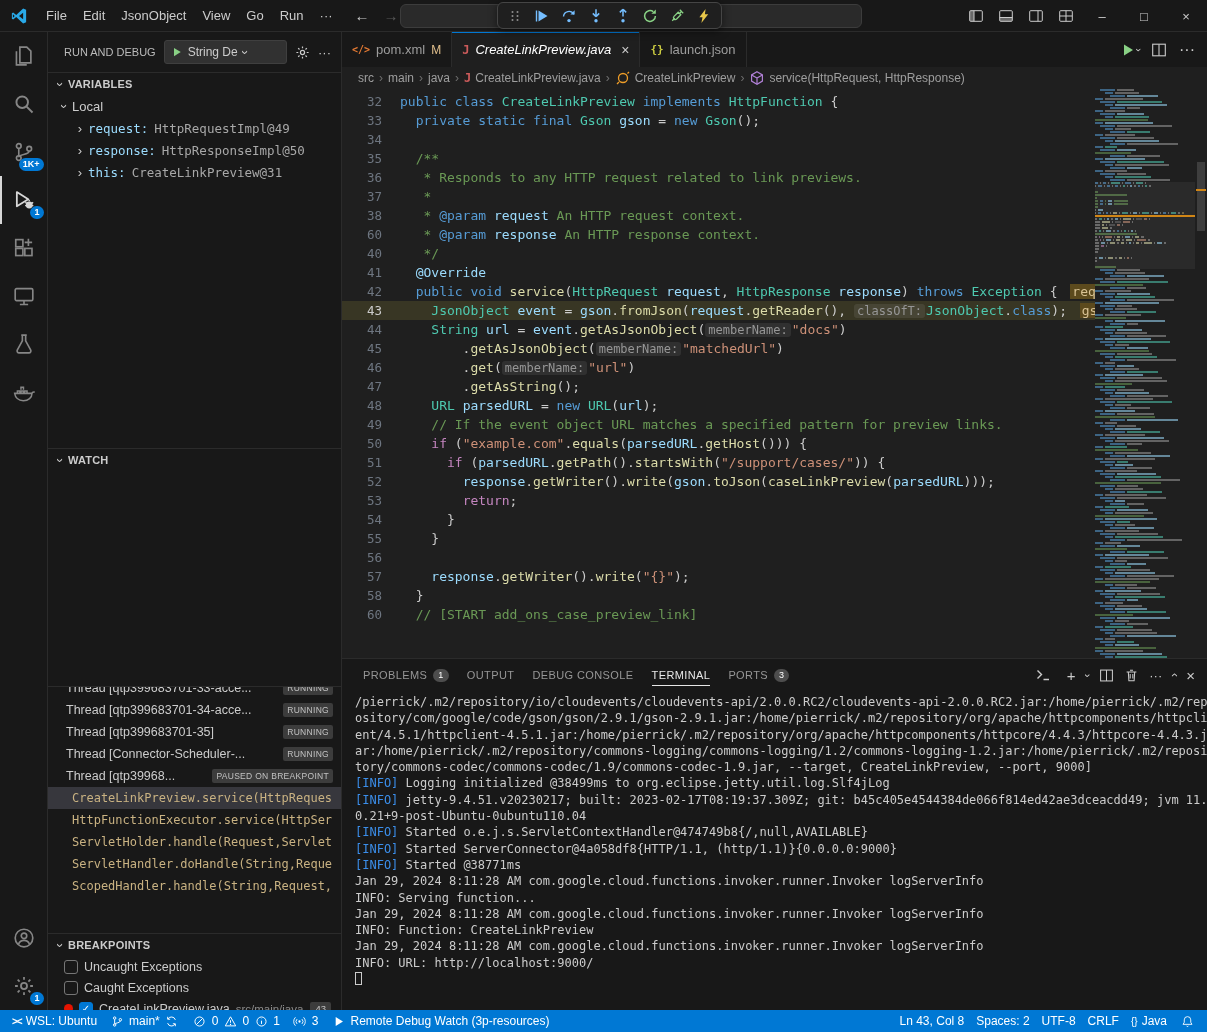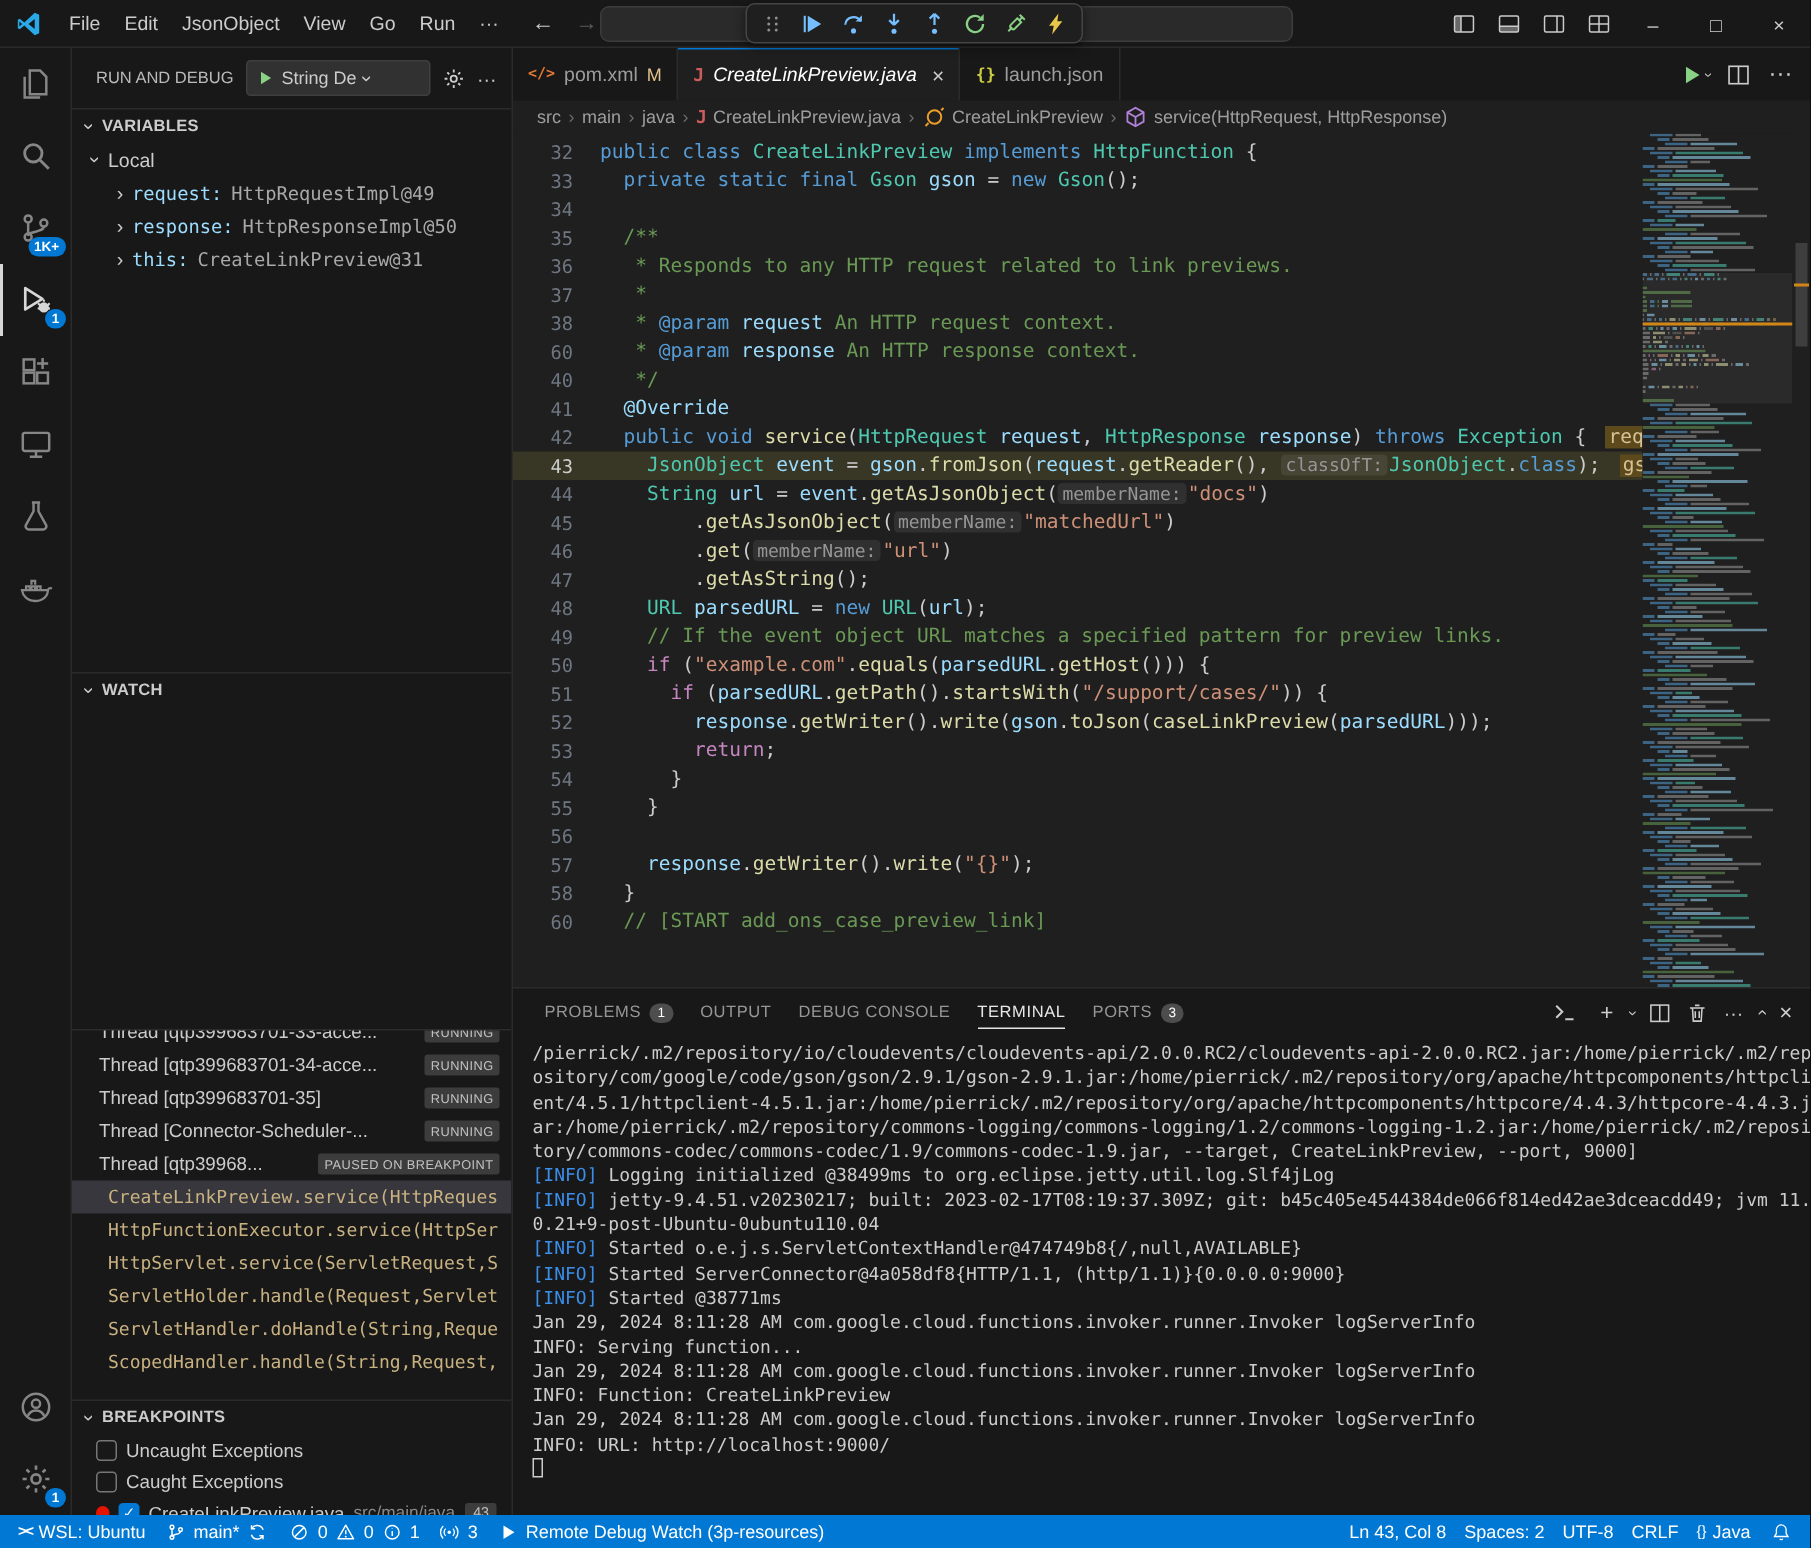--- a/index.html
+++ b/index.html
@@ -427,23 +427,20 @@
             </div>
             <div class="cs-row thread">
               <span class="lbl">Thread [qtp39968...</span>
               <span class="cs-badge">PAUSED ON BREAKPOINT</span>
             </div>
             <div class="cs-row frame selected">
               <span class="lbl">CreateLinkPreview.service(HttpReques</span>
             </div>
             <div class="cs-row frame">
               <span class="lbl">HttpFunctionExecutor.service(HttpSer</span>
-            </div>
-            <div class="cs-row frame">
-              <span class="lbl">HttpServlet.service(ServletRequest,S</span>
             </div>
             <div class="cs-row frame">
               <span class="lbl">ServletHolder.handle(Request,Servlet</span>
             </div>
             <div class="cs-row frame">
               <span class="lbl">ServletHandler.doHandle(String,Reque</span>
             </div>
             <div class="cs-row frame">
               <span class="lbl">ScopedHandler.handle(String,Request,</span>
             </div>

